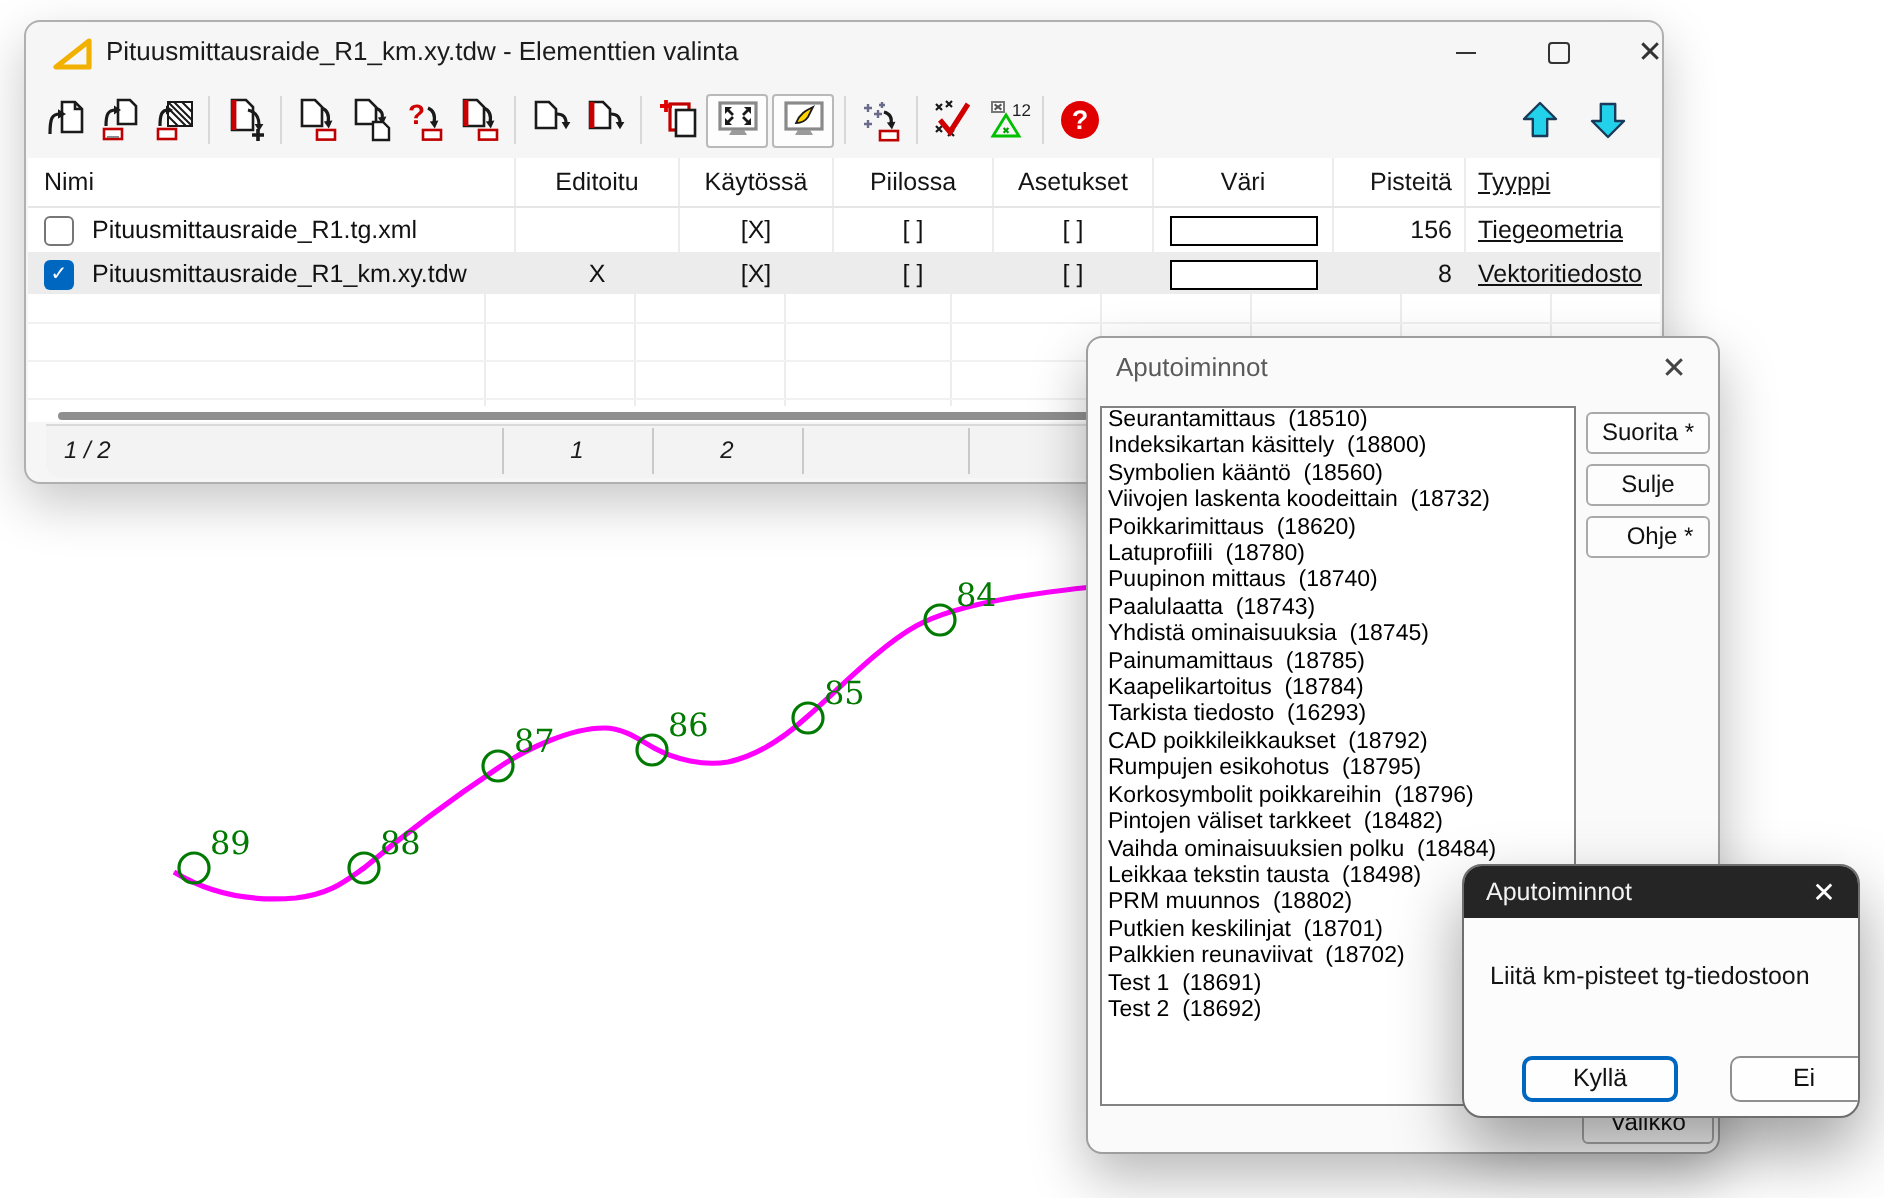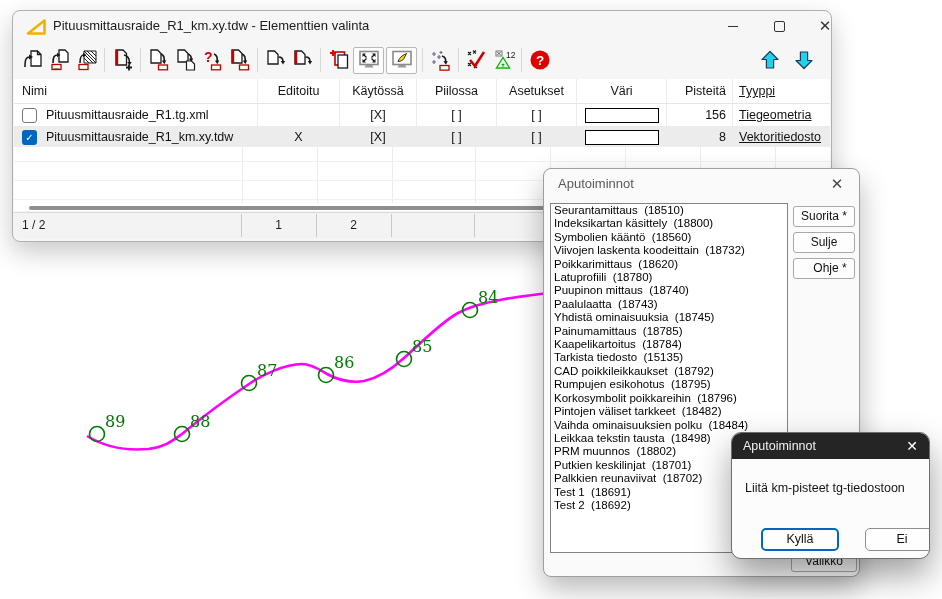--- a/index.html
+++ b/index.html
@@ -42,22 +42,22 @@
        display:flex;align-items:center;justify-content:center;}
   .cbx.unchecked{border:1px solid #767676;background:#fff;}
   .cbx.checked{background:#0067c0;color:#fff;font-size:10px;}
   .color-box{width:74px;height:15px;border:1.5px solid #000;background:#fff;box-sizing:border-box;}
   #empty-grid{position:absolute;left:1px;top:136px;width:816px;height:56px;background:#fff;}
   .vline{position:absolute;top:0;width:1px;height:100%;background:#ededed;}
   .hline{position:absolute;left:0;width:100%;height:1px;background:#f1f1f1;}
 
   
   #hscroll{position:absolute;left:16px;top:195px;width:792px;height:4px;background:#8f8f8f;border-radius:2px;}
-  #statusbar{position:absolute;left:0;top:201px;width:100%;height:26px;background:#f3f3f3;border-top:1px solid #dadada;
-     border-radius:0 0 8px 8px;font-size:12px;color:#1c1c1c;}
+  #statusbar{position:absolute;left:10px;top:201px;width:100%;height:26px;background:#f3f3f3;border-top:1px solid #dadada;
+     border-radius:0 0 8px 8px;font-size:12px;color:#1c1c1c;font-style:italic;}
   #sb-left{position:absolute;left:9px;top:0;line-height:25px;}
   .sb-sep{position:absolute;top:1px;width:1px;height:23px;background:#c9c9c9;}
   .sb-cell{position:absolute;top:0;line-height:25px;text-align:center;}
 
   
   #helper-dialog{position:absolute;left:543px;top:168px;width:315px;height:407px;background:#fafafa;
     border:1px solid #9e9e9e;border-radius:8px;box-shadow:0 12px 28px rgba(0,0,0,.28);z-index:3;}
   #hd-title{position:absolute;left:14px;top:0;height:30px;line-height:30px;font-size:13px;color:#5a5a5a;}
   #hd-close{position:absolute;right:10px;top:3px;width:24px;height:24px;display:flex;align-items:center;justify-content:center;
     color:#444;font-size:15px;}
@@ -375,21 +375,21 @@
         <div class="li">Indeksikartan käsittely  (18800)</div>
         <div class="li">Symbolien kääntö  (18560)</div>
         <div class="li">Viivojen laskenta koodeittain  (18732)</div>
         <div class="li">Poikkarimittaus  (18620)</div>
         <div class="li">Latuprofiili  (18780)</div>
         <div class="li">Puupinon mittaus  (18740)</div>
         <div class="li">Paalulaatta  (18743)</div>
         <div class="li">Yhdistä ominaisuuksia  (18745)</div>
         <div class="li">Painumamittaus  (18785)</div>
         <div class="li">Kaapelikartoitus  (18784)</div>
-        <div class="li">Tarkista tiedosto  (15135)</div>
+        <div class="li">Tarkista tiedosto  (16293)</div>
         <div class="li">CAD poikkileikkaukset  (18792)</div>
         <div class="li">Rumpujen esikohotus  (18795)</div>
         <div class="li">Korkosymbolit poikkareihin  (18796)</div>
         <div class="li">Pintojen väliset tarkkeet  (18482)</div>
         <div class="li">Vaihda ominaisuuksien polku  (18484)</div>
         <div class="li">Leikkaa tekstin tausta  (18498)</div>
         <div class="li">PRM muunnos  (18802)</div>
         <div class="li">Putkien keskilinjat  (18701)</div>
         <div class="li">Palkkien reunaviivat  (18702)</div>
         <div class="li">Test 1  (18691)</div>

